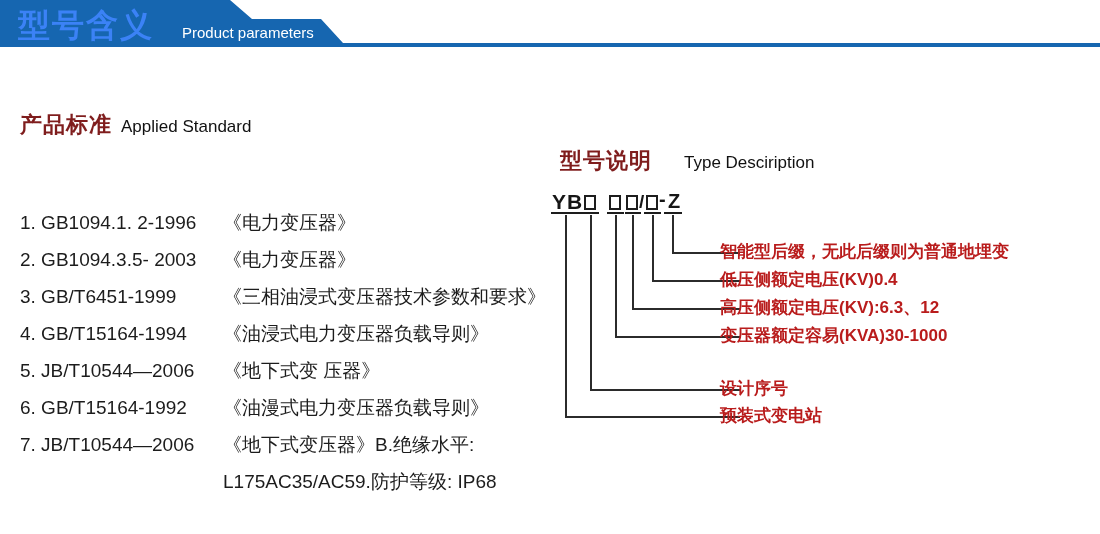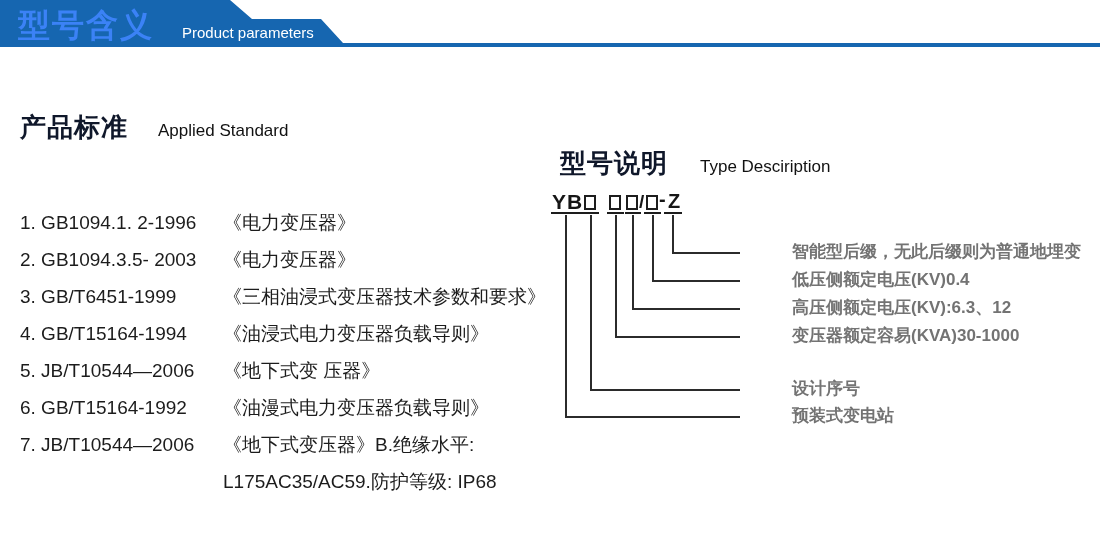--- a/index.html
+++ b/index.html
@@ -20,22 +20,22 @@
     font-size:32px;font-weight:bold;color:#3b82f6;letter-spacing:2px;
   }
   .banner-en{
     position:absolute;left:182px;top:24px;
     font-size:15px;color:#ffffff;
   }
   
   .sec-head{position:absolute;display:flex;align-items:baseline;white-space:nowrap;}
   .sec-head.left{left:20px;top:110px;}
   .sec-head.right{left:560px;top:110px;margin-top:36px;}
-  .sec-cn{font-size:26px;font-weight:bold;color:#0f172a;letter-spacing:1px;}
-  .sec-en{font-size:17px;color:#111;margin-left:30px;}
+  .sec-cn{font-size:22px;font-weight:bold;color:#7f1d1d;letter-spacing:1px;}
+  .sec-en{font-size:17px;color:#111;margin-left:9px;}
   .sec-head.right .sec-en{margin-left:32px;}
   
   .std-list{position:absolute;left:20px;top:186px;width:520px;margin-top:18px;}
   .std-row{display:flex;height:37px;align-items:center;font-size:19px;white-space:nowrap;}
   .std-code{width:203px;flex:0 0 203px;}
   .std-title{flex:1;}
   
   .diagram{position:absolute;left:0;top:0;width:888px;height:534px;pointer-events:none;}
   .m-abs{position:absolute;}
   .m-txt{font-weight:bold;color:#161616;}
@@ -54,22 +54,22 @@
   .u-b4{left:644px;width:17px;} .u-z{left:664px;width:18px;}
   .cv{position:absolute;width:2px;background:#2b2b2b;top:215px;}
   .ch{position:absolute;height:2px;background:#2b2b2b;}
   .c1v{left:672px;height:39px;} .c1h{left:672px;top:252px;width:68px;}
   .c2v{left:652px;height:67px;} .c2h{left:652px;top:280px;width:88px;}
   .c3v{left:632px;height:95px;} .c3h{left:632px;top:308px;width:108px;}
   .c4v{left:615px;height:123px;} .c4h{left:615px;top:336px;width:125px;}
   .c5v{left:590px;height:176px;} .c5h{left:590px;top:389px;width:150px;}
   .c6v{left:565px;height:203px;} .c6h{left:565px;top:416px;width:175px;}
   .anno{
-    position:absolute;left:792px;height:24px;line-height:24px;
-    font-size:17px;font-weight:bold;color:#737373;white-space:nowrap;
+    position:absolute;left:720px;height:24px;line-height:24px;
+    font-size:17px;font-weight:bold;color:#b91c1c;white-space:nowrap;
   }
   .a1{top:240px;} .a2{top:268px;} .a3{top:296px;} .a4{top:324px;} .a5{top:377px;} .a6{top:404px;}
 </style>
 </head>
 <body>
 
 <div class="banner"></div>
 <div class="banner-cn">型号含义</div>
 <div class="banner-en">Product parameters</div>
 

